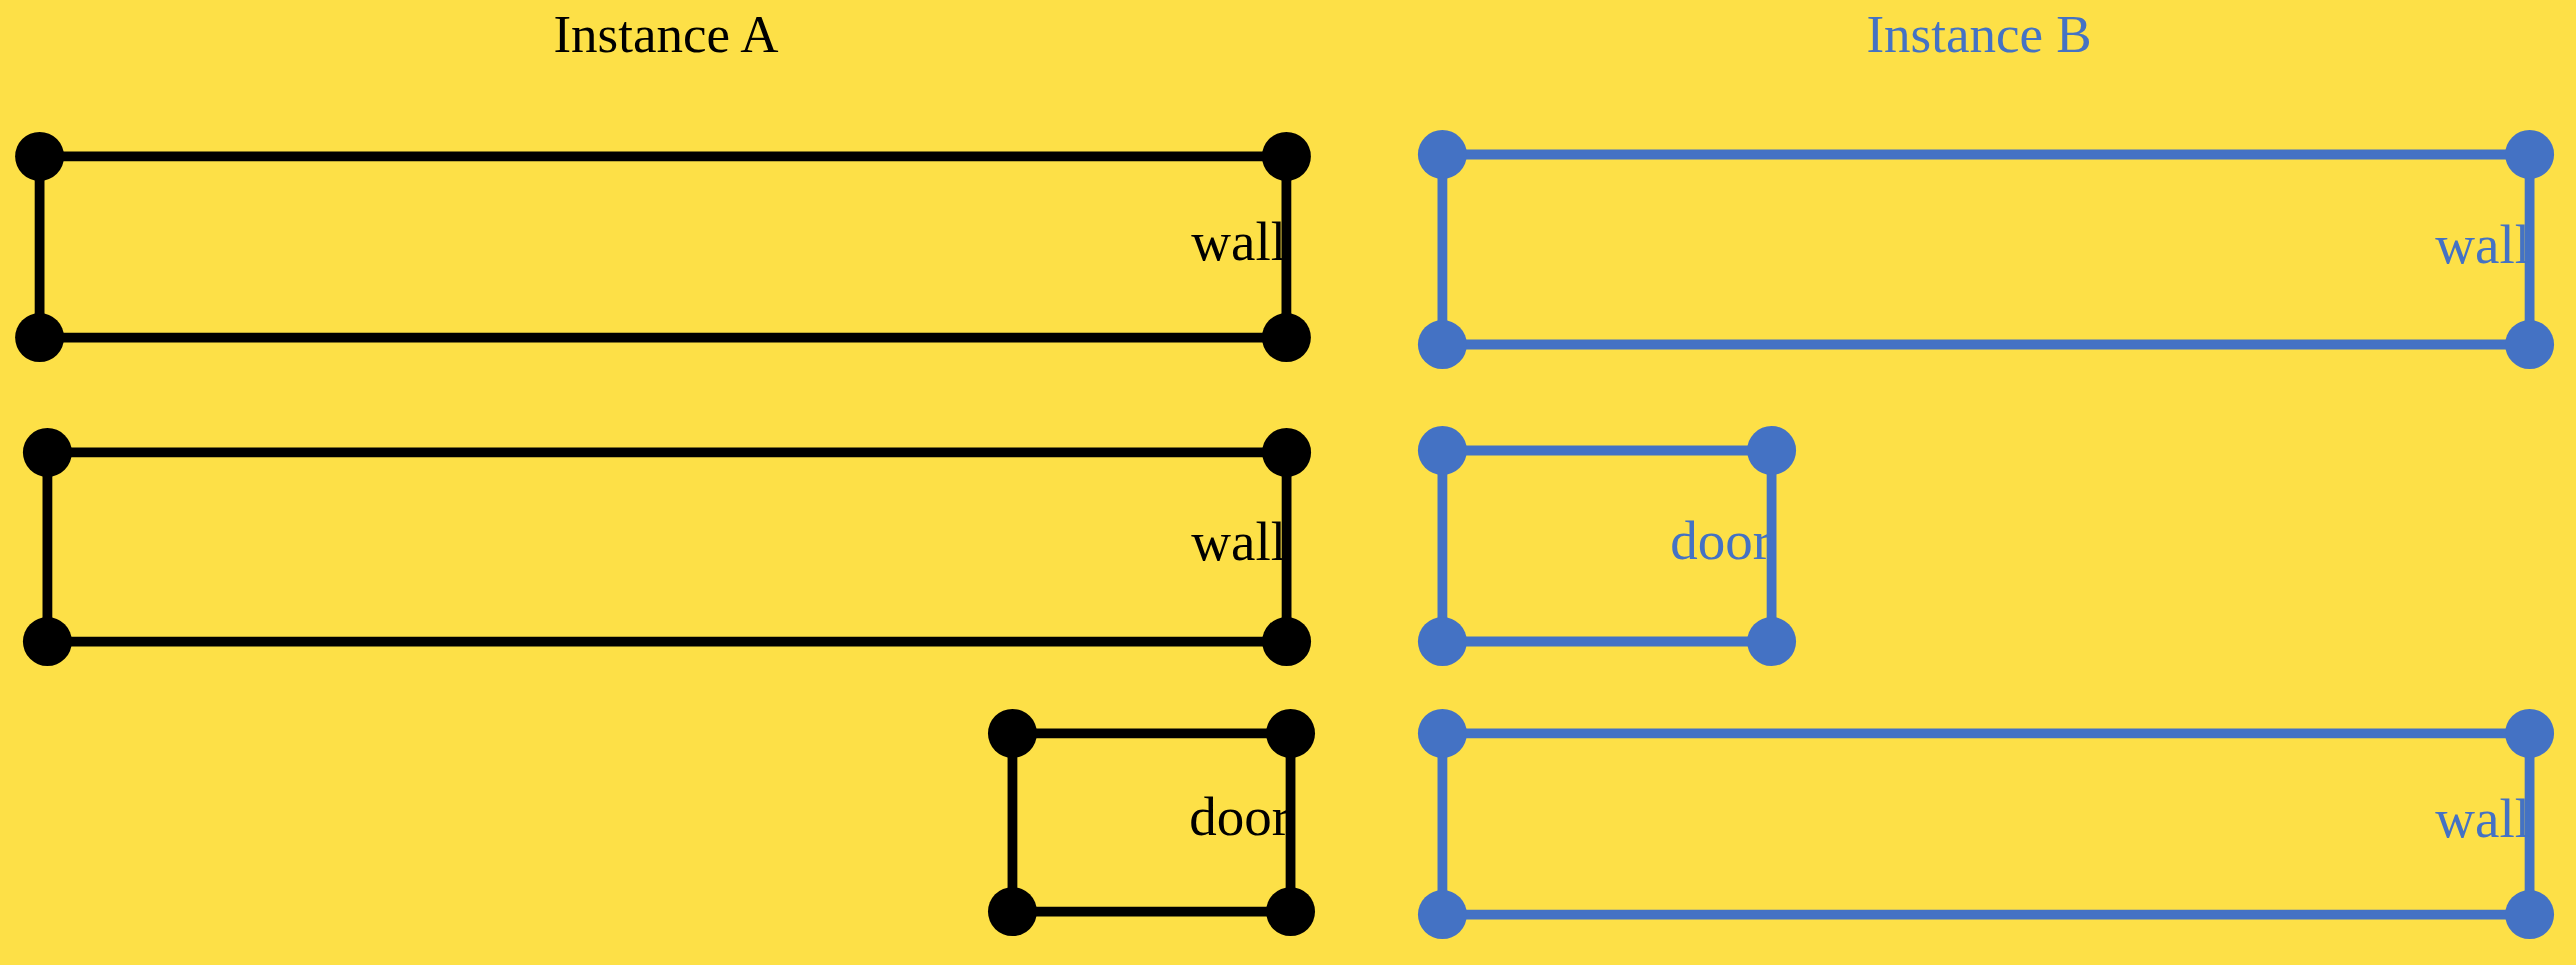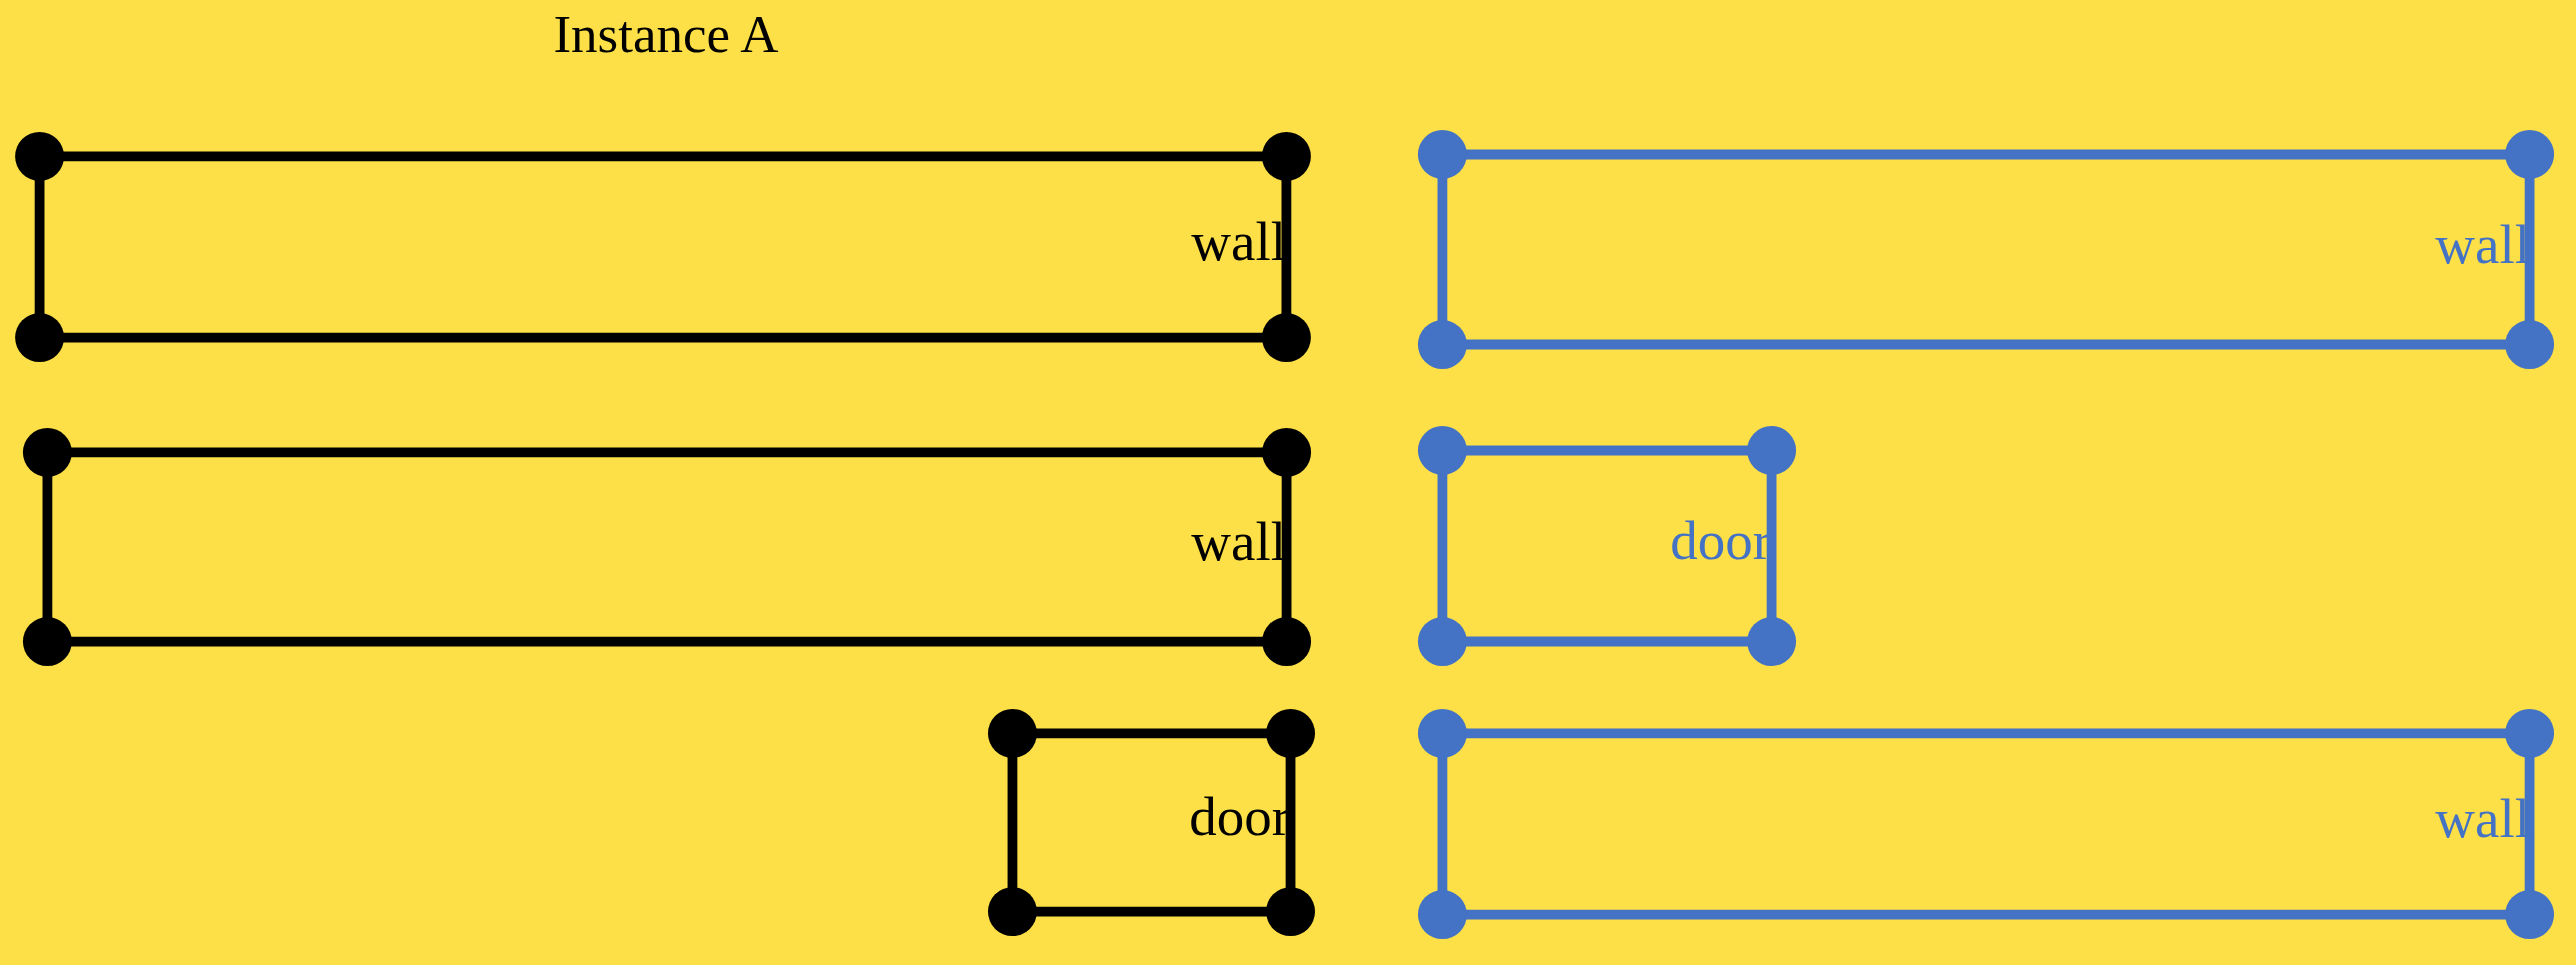--- a/index.html
+++ b/index.html
@@ -53,20 +53,21 @@
   .lbl-black { color: #000000; }
   .lbl-blue  { color: #4472c4; }
 </style>
 </head>
 <body>
 
 <div id="canvas">
 
   <div class="col-title" id="title-a">Instance A</div>
 
+  <div class="col-title" id="title-b">Instance B</div>
 
   <div id="shape-layer">
       <div class="shape" style="left: 10.8px; top: 128px; width: 1304px; height: 238px;">
         <svg width="1304" height="238" viewBox="0 0 1331 243">
           <path d="M 29 29 L 1302 29 L 1302 214 L 29 214 Z" fill="none" stroke="#000000" stroke-width="10" stroke-linejoin="miter"></path>
           <circle cx="29" cy="29" r="25" fill="#000000"></circle>
           <circle cx="1302" cy="29" r="25" fill="#000000"></circle>
           <circle cx="1302" cy="214" r="25" fill="#000000"></circle>
           <circle cx="29" cy="214" r="25" fill="#000000"></circle>
         </svg>

